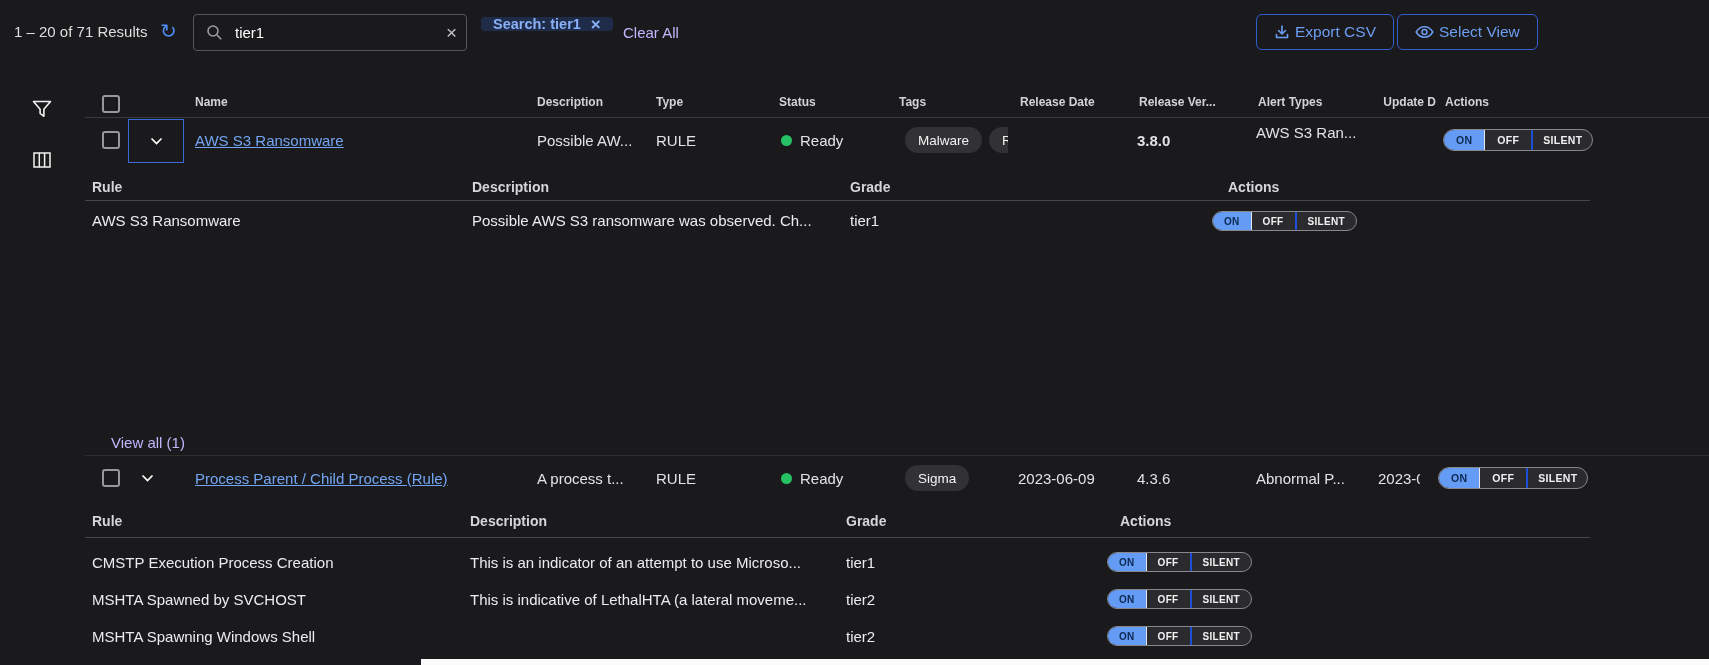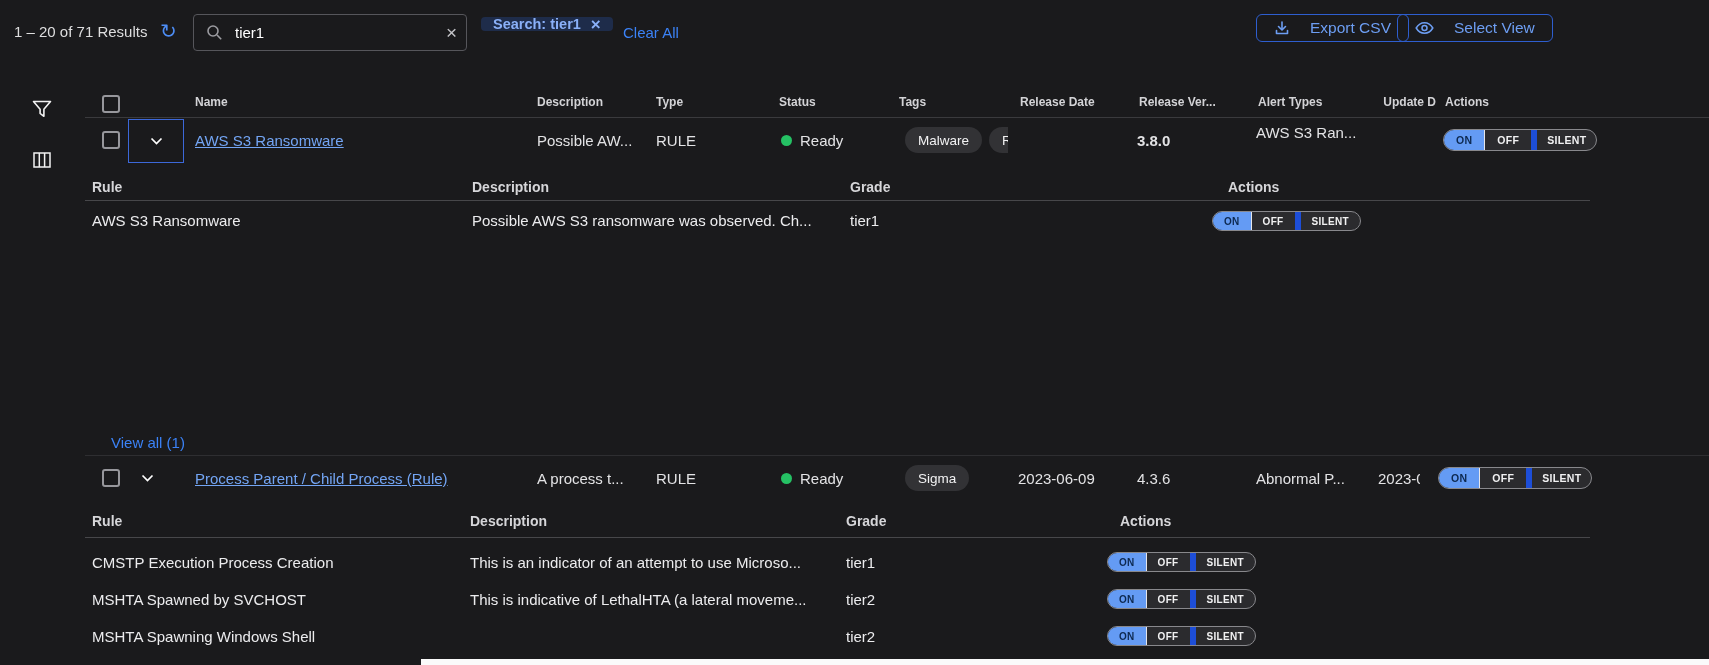--- a/index.html
+++ b/index.html
@@ -21,24 +21,24 @@
     flex:1;background:transparent;border:none;outline:none;
     color:#ffffff;font-size:15px;font-weight:500;font-family:"Liberation Sans",sans-serif;
   }
   .xchar{color:#c4c4c8;font-size:19px;line-height:1;cursor:pointer;}
   .chip{
     display:flex;align-items:center;gap:10px;height:14px;padding:0 12px;
     background:#1e2c4a;border-radius:4px;
   }
   .chip .chip-label{font-size:14.5px;font-weight:700;color:#8ab0f8;}
   .chip .xchar{color:#8ab0f8;font-size:17px;font-weight:700;}
-  .clear-all{font-size:15px;color:#3b82f6;cursor:pointer;}
+  .clear-all{font-size:15px;color:#c4b5fd;cursor:pointer;}
   .btn{
-    display:flex;align-items:center;justify-content:center;gap:20px;box-sizing:border-box;
-    height:28px;padding:0 17px;border:1px solid #2e5ecf;border-radius:6px;
+    display:flex;align-items:center;justify-content:center;gap:5px;box-sizing:border-box;
+    height:36px;padding:0 17px;border:1px solid #2e5ecf;border-radius:6px;
     color:#6d9ef3;font-size:15.5px;background:transparent;cursor:pointer;
   }
   
   .rail-icon{cursor:pointer;line-height:0;}
   
   .h-cell{font-size:12px;font-weight:700;color:#d3d3d6;white-space:nowrap;}
   .cell{font-size:15px;color:#e3e3e5;white-space:nowrap;}
   .link{font-size:15px;color:#73a5f4;text-decoration:underline;white-space:nowrap;cursor:pointer;}
   .sub-h{font-size:14px;font-weight:700;color:#d6d6d9;white-space:nowrap;}
   .sub-cell{font-size:15px;color:#ececee;white-space:nowrap;}
@@ -63,21 +63,21 @@
   .clip{position:absolute;overflow:hidden;white-space:nowrap;text-align:right;}
   
   .toggle{
     position:absolute;display:inline-flex;align-items:stretch;height:22px;box-sizing:border-box;
     border:1px solid #88888c;border-radius:12px;overflow:hidden;background:#2b2b2e;
   }
   .toggle.sm{height:20px;border-radius:11px;}
   .tseg{
     display:flex;align-items:center;justify-content:center;padding:0 12px;
     font-size:10.5px;font-weight:700;letter-spacing:.3px;color:#f1f1f2;
-    border-right:6px solid #1d4ed8;cursor:pointer;
+    border-right:2px solid #1d4ed8;cursor:pointer;
   }
   .toggle.sm .tseg{font-size:10px;padding:0 11px;}
   .tseg:last-child{border-right:none;padding:0 10px;}
   .tseg.active{background:#649bf4;color:#0d2950;border-right:1px solid #e6e6ea;}
   .strip{position:absolute;background:#fafafa;}
 </style>
 </head>
 <body>
 
 <div class="screen">

